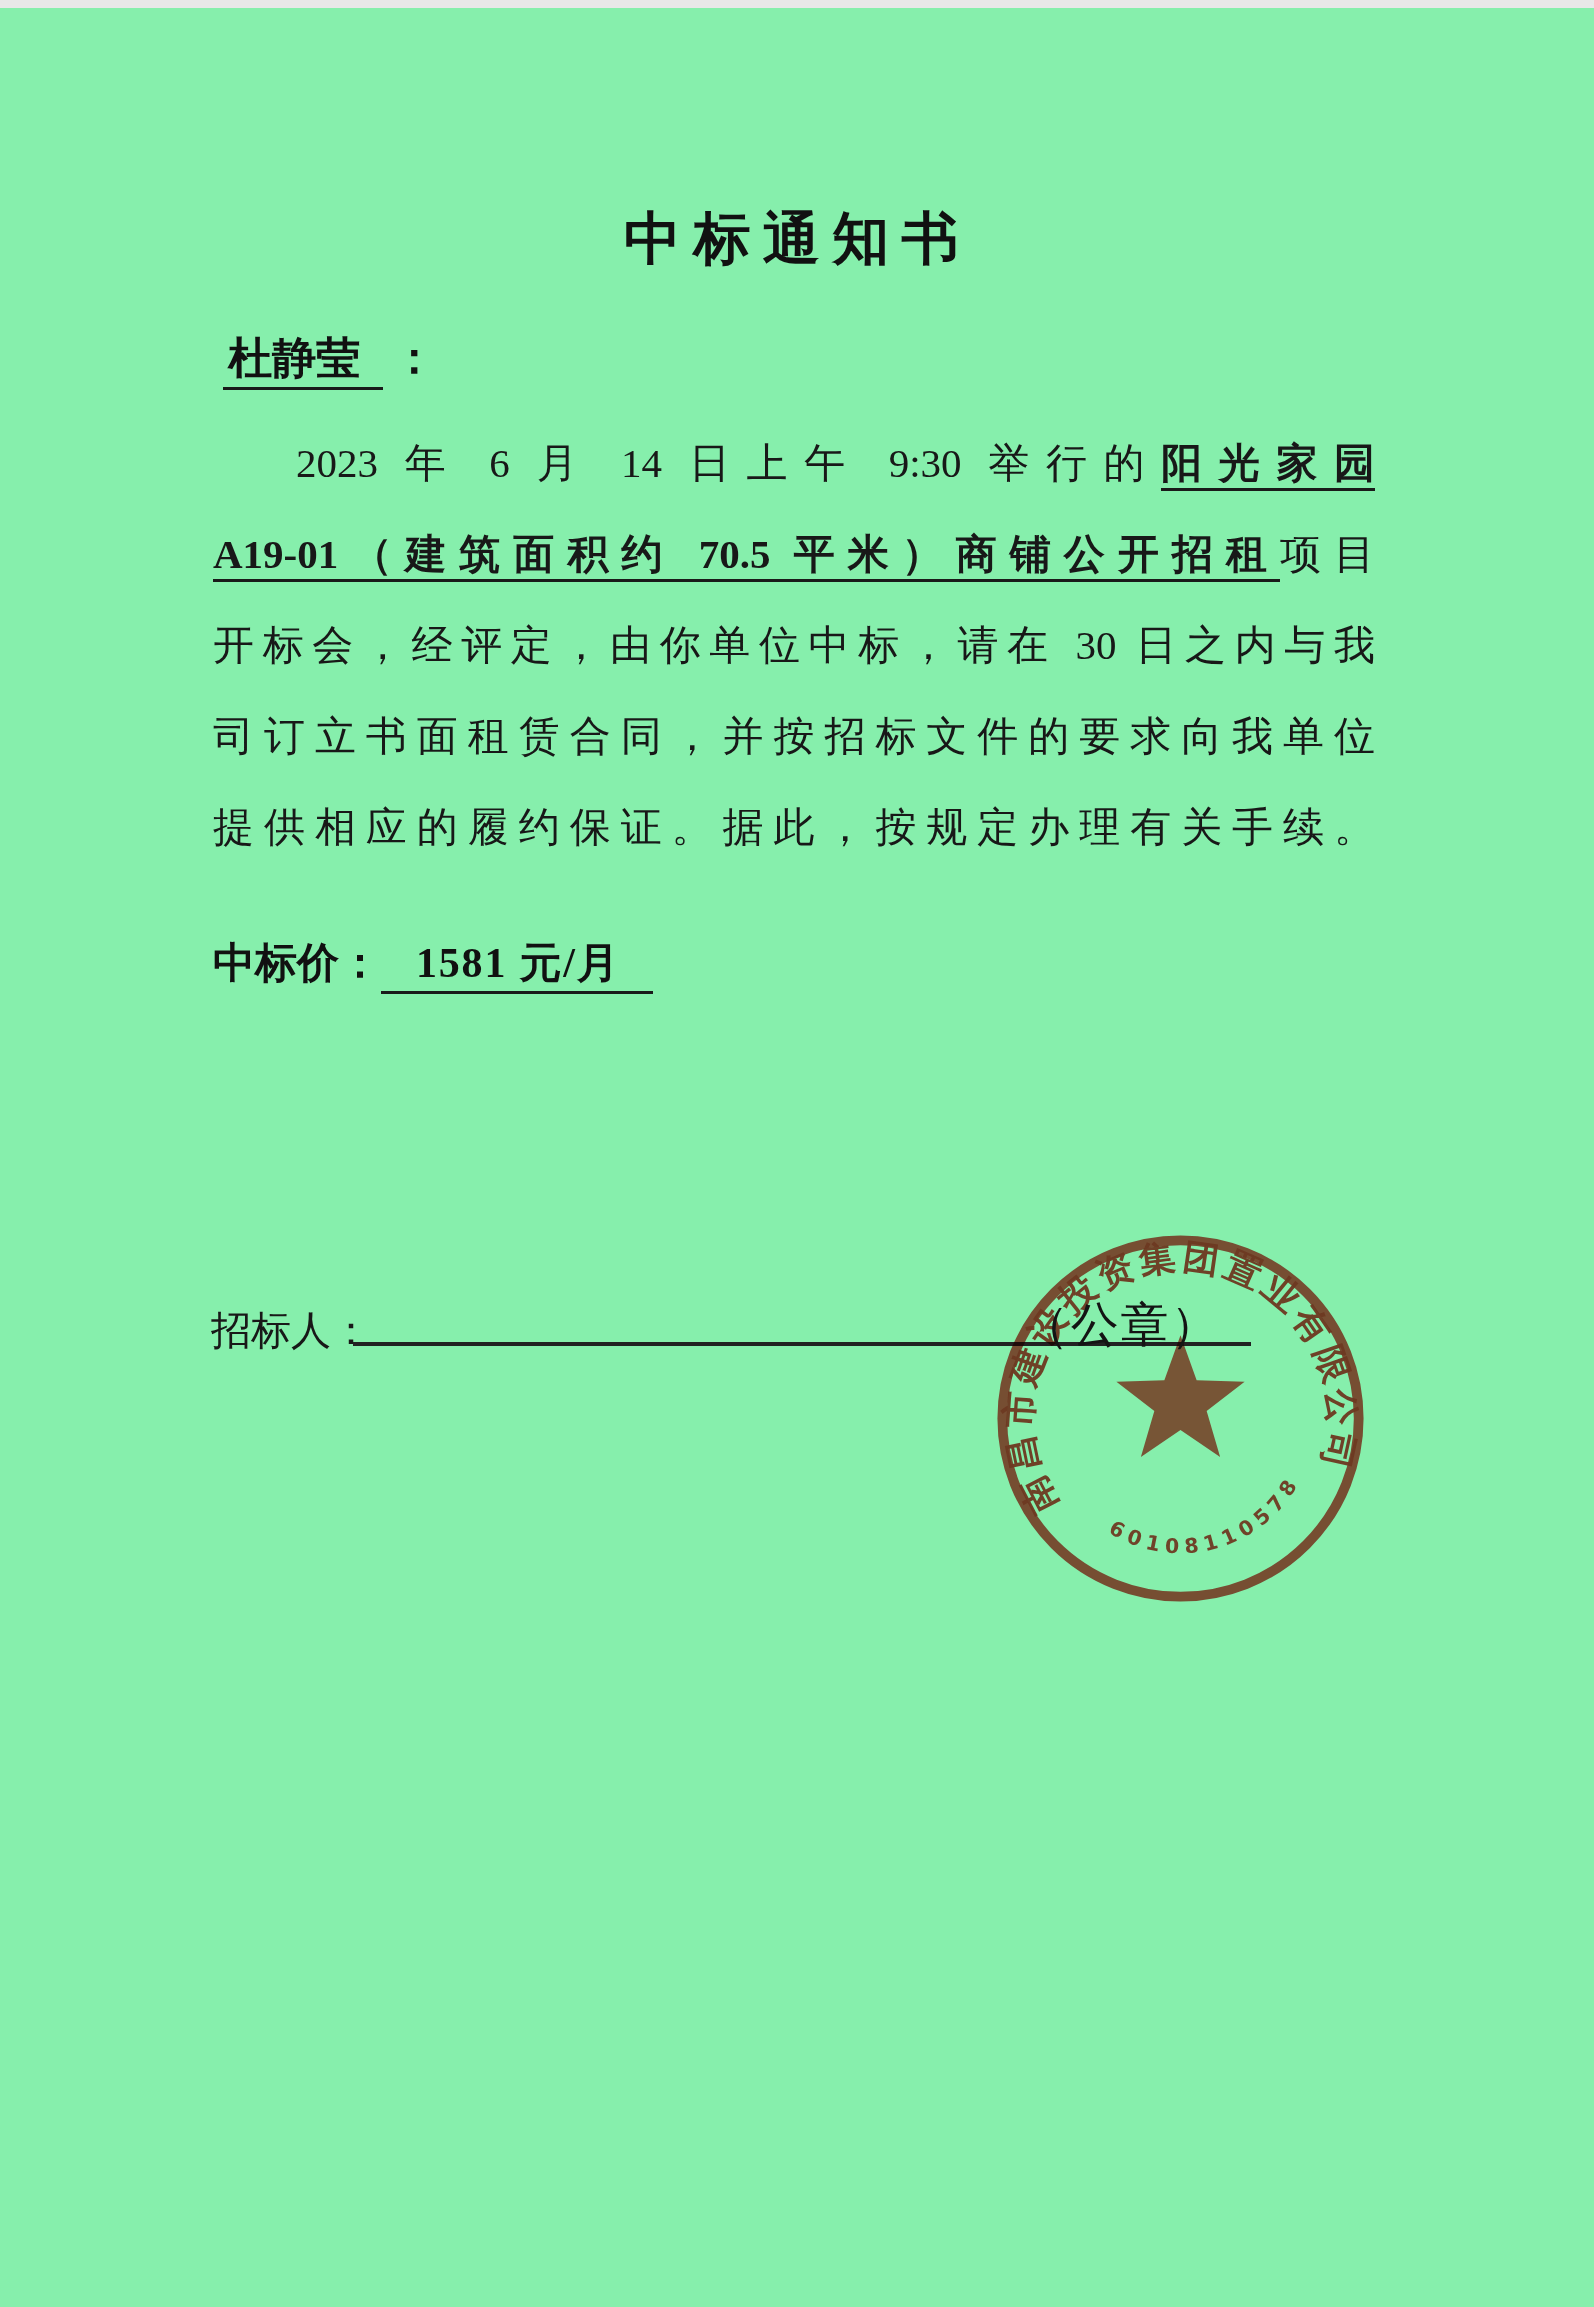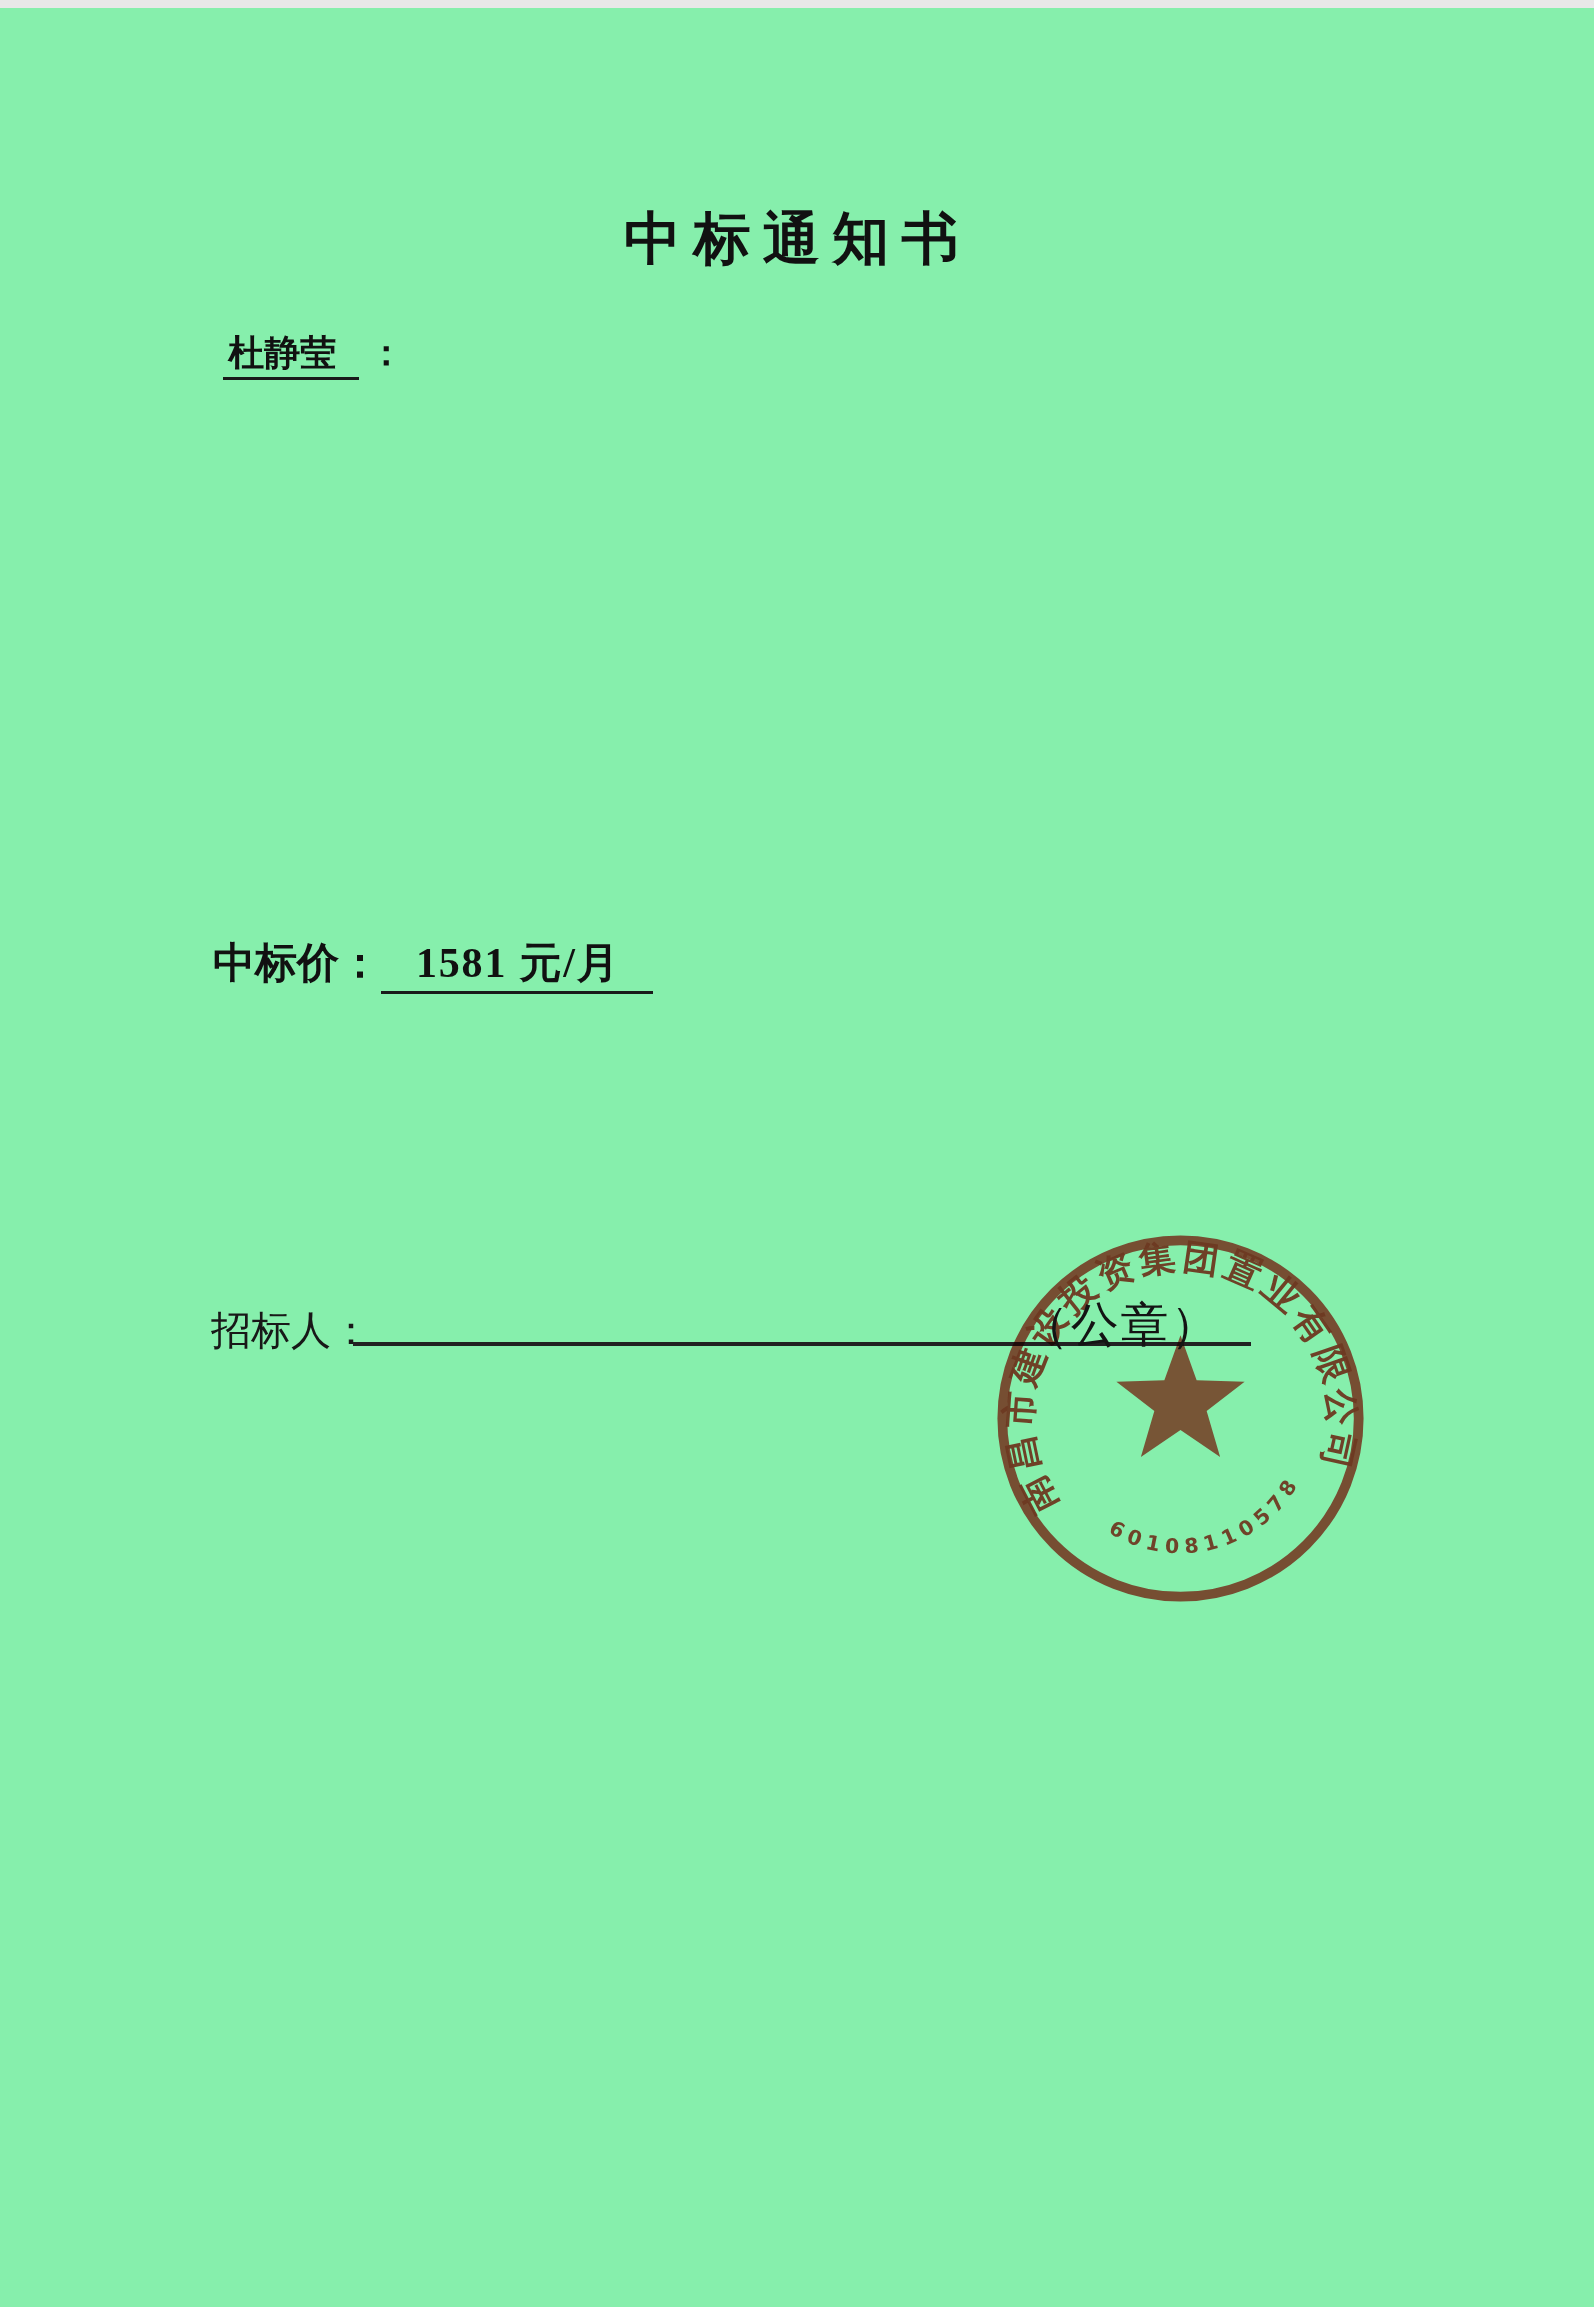--- a/index.html
+++ b/index.html
@@ -22,21 +22,21 @@
     text-align: center;
     font-size: 57px;
     font-weight: 700;
     letter-spacing: 12.4px;
     color: #111;
   }
   .recipient {
     position: absolute;
     top: 321px;
     left: 223px;
-    font-size: 36px;
+    font-size: 44px;
     font-weight: 700;
     color: #111;
   }
   .recipient .name {
     border-bottom: 3.5px solid #1a1a1a;
     padding: 0 23px 3.5px 5.3px;
   }
   .recipient .colon { padding-left: 8.9px; }
   .body-text {
     position: absolute;
@@ -121,20 +121,27 @@
 <body>
 
 <div class="page">
 
   <div class="title">中标通知书</div>
 
   <div class="recipient">
     <span class="name">杜静莹</span><span class="colon">：</span>
   </div>
 
+  <div class="body-text">
+    <div class="body-line indent"><span>2023 年 6 月 14 日上午 9:30 举行的</span><span class="em-underline">阳光家园</span></div>
+    <div class="body-line"><span class="em-underline">A19-01（建筑面积约 70.5 平米）商铺公开招租</span><span>项目</span></div>
+    <div class="body-line">开标会，经评定，由你单位中标，请在 30 日之内与我</div>
+    <div class="body-line">司订立书面租赁合同，并按招标文件的要求向我单位</div>
+    <div class="body-line">提供相应的履约保证。据此，按规定办理有关手续。</div>
+  </div>
 
   <div class="price-row">
     <span>中标价：</span><span class="price-value">1581 元/月</span>
   </div>
 
   <div class="tenderer-label">招标人：</div>
   <div class="signature-line"></div>
   <div class="seal-note">（公章）</div>
 
   <svg class="seal" viewBox="0 0 520 520" xmlns="http://www.w3.org/2000/svg">

